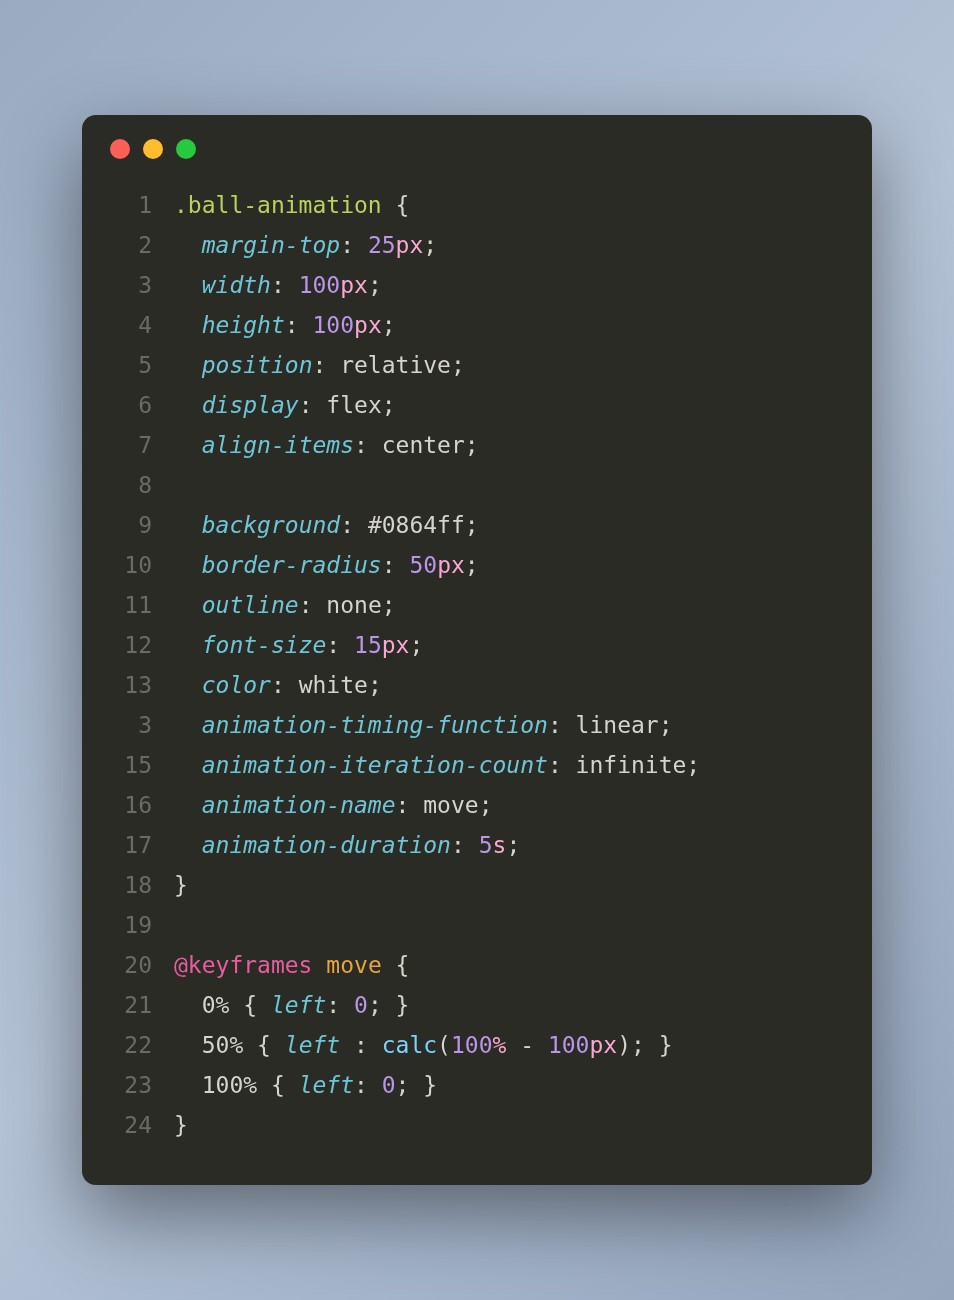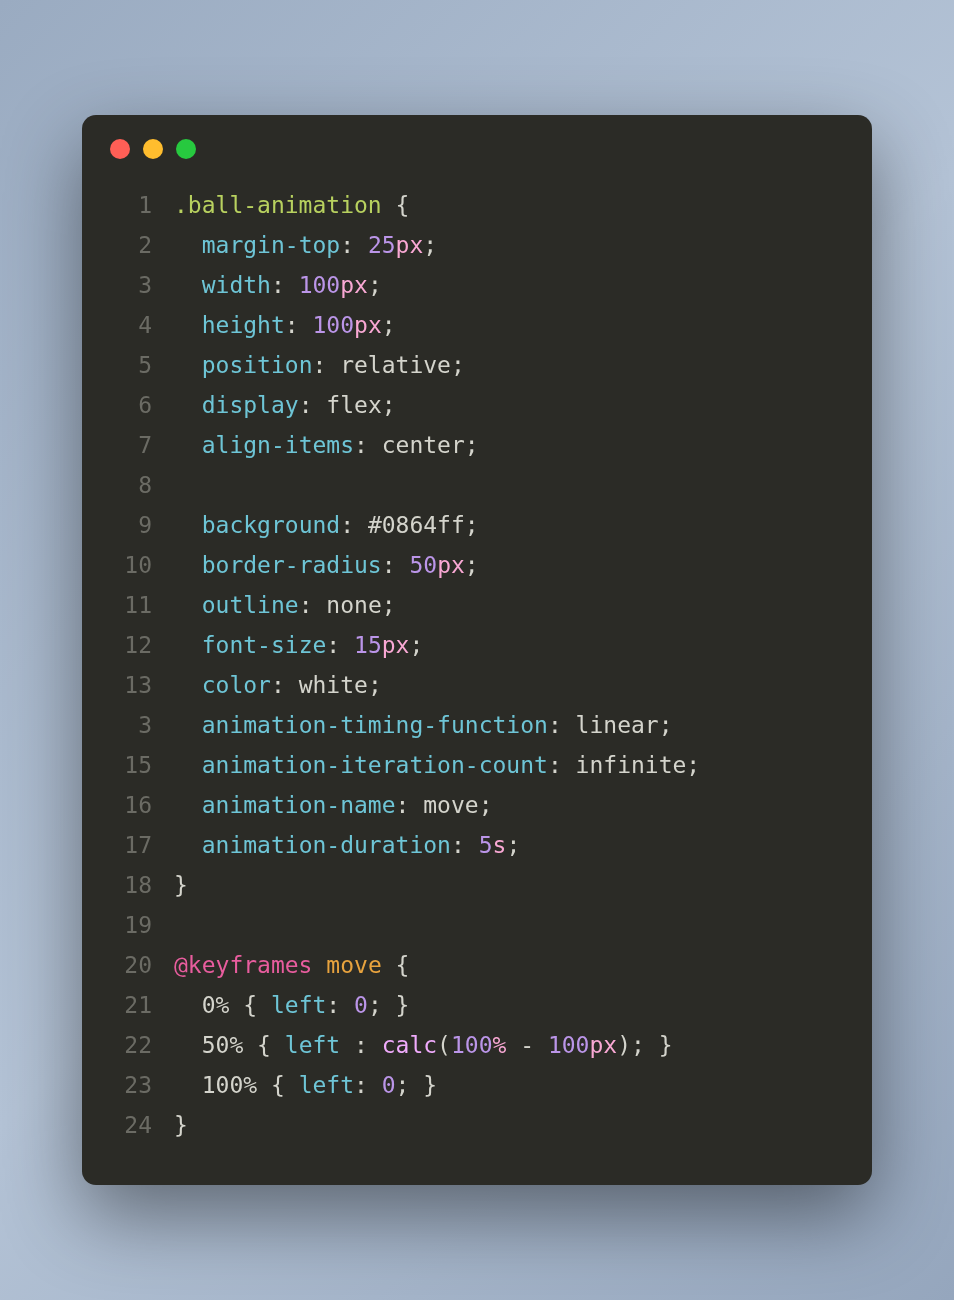--- a/index.html
+++ b/index.html
@@ -60,27 +60,27 @@
       margin-right: 22px;
       flex-shrink: 0;
     }
     
     .code-text {
       color: #d4d4cc;
       text-align: center;
     }
     
     .selector { color: #b8d15f; }
-    .property { color: #6ec5d6; }
+    .property { color: #6ec5d6; font-style: italic; }
     .punct { color: #d4d4cc; }
     .number { color: #bb95e8; }
     .unit { color: #f9a8d4; }
     .keyword { color: #e85d9e; }
     .name-ital { color: #e8a33e; }
-    .func { color: #f0abfc; }
+    .func { color: #7dd3fc; }
   </style>
 </head>
 <body>
 
 <div class="code-window">
   <div class="titlebar">
     <div class="traffic-light red"></div>
     <div class="traffic-light yellow"></div>
     <div class="traffic-light green"></div>
   </div>

